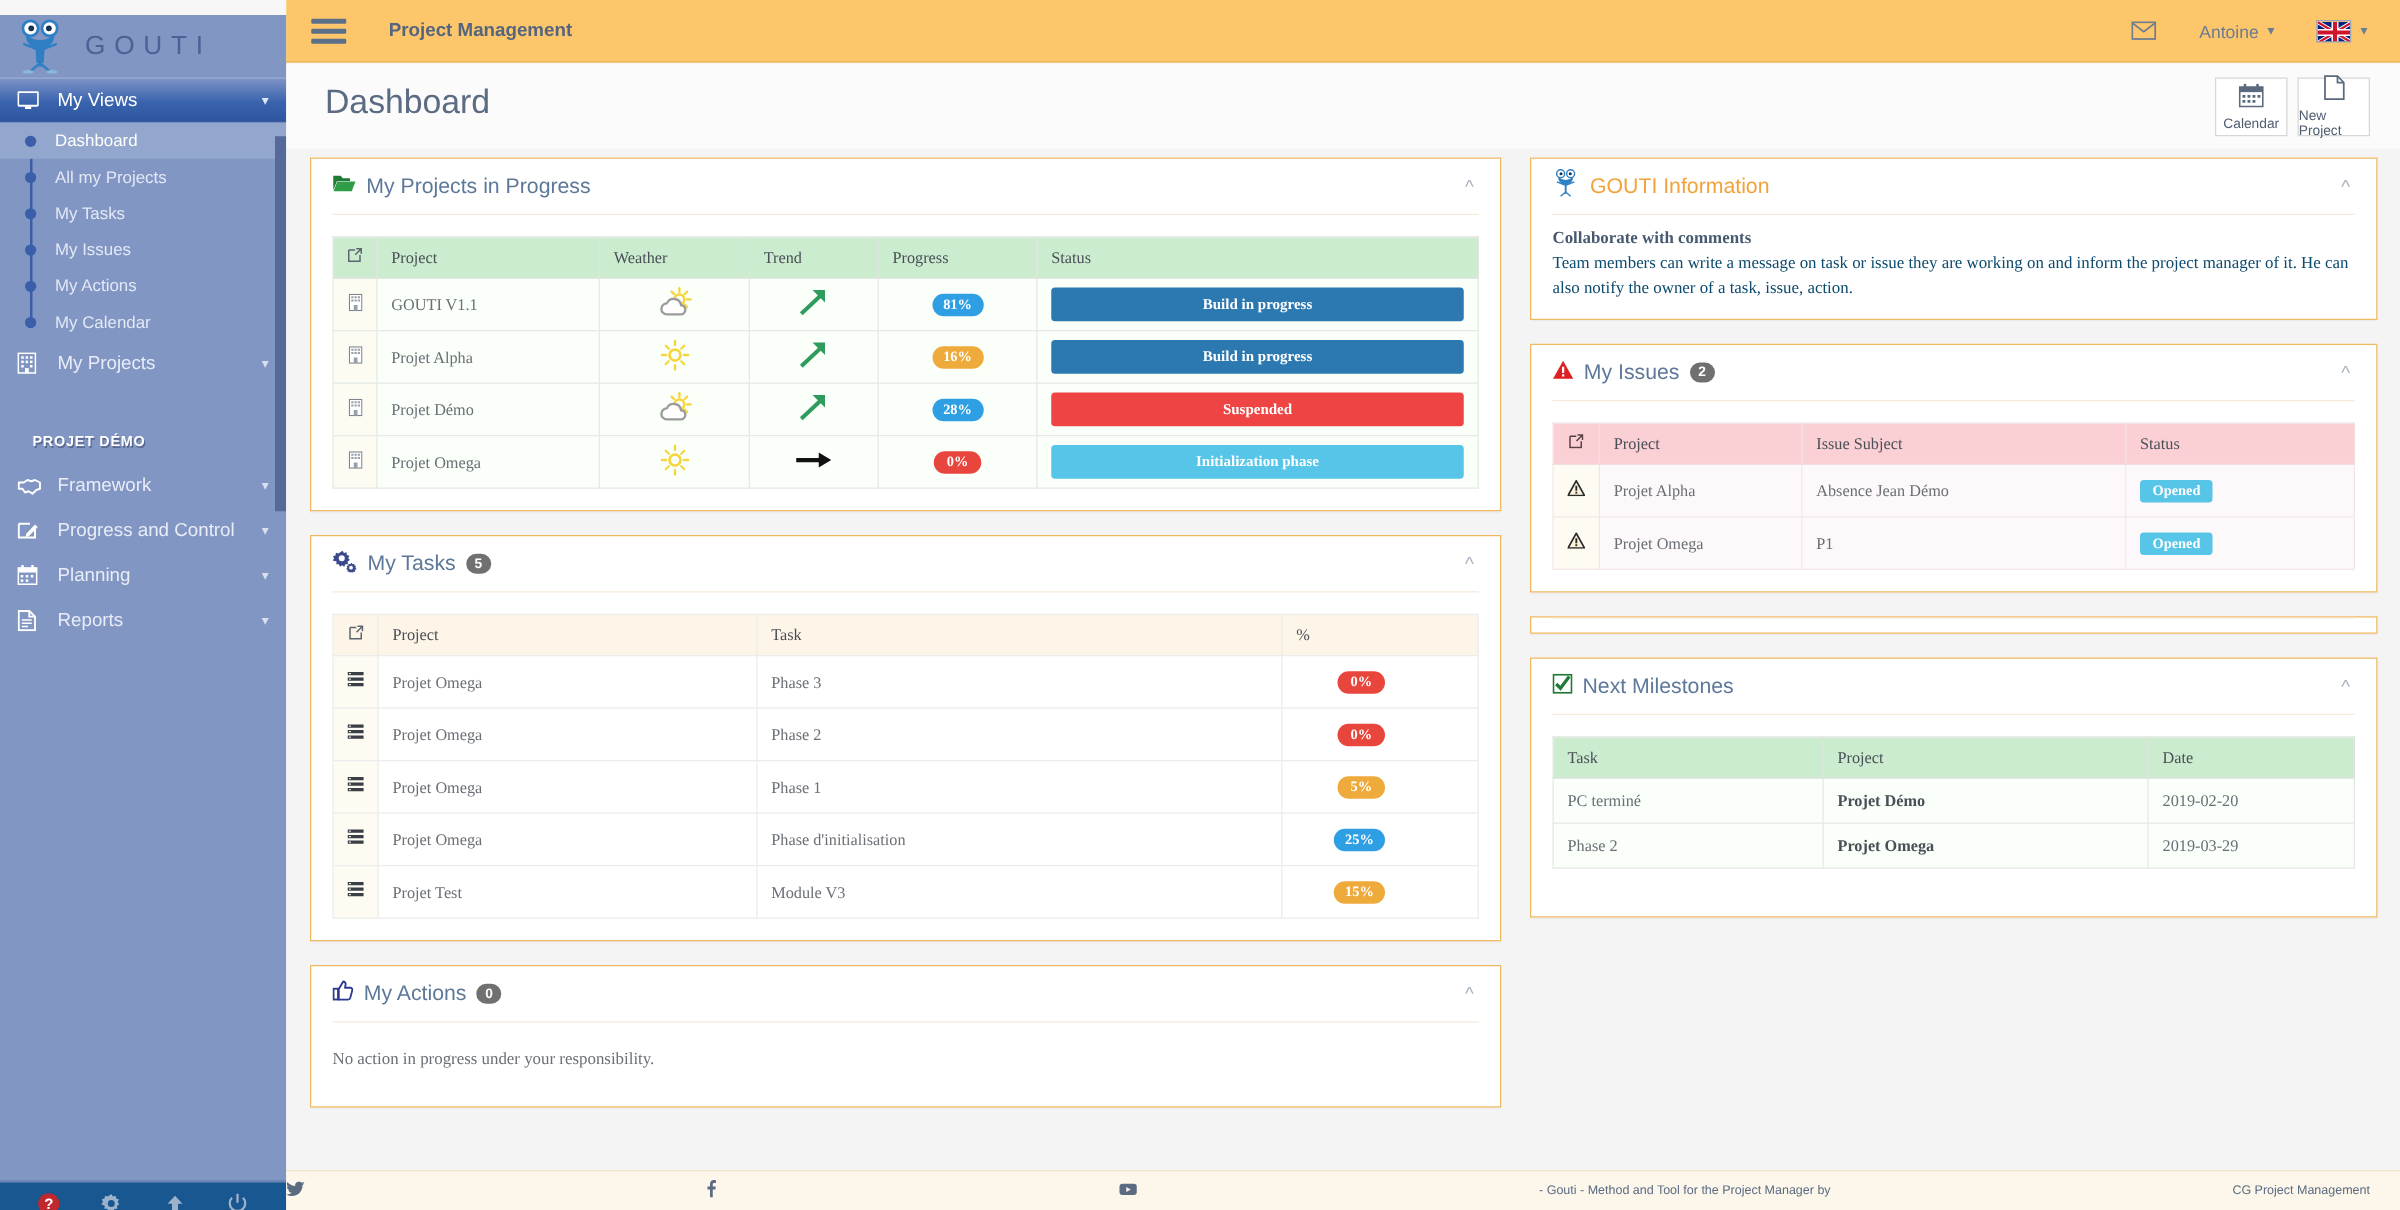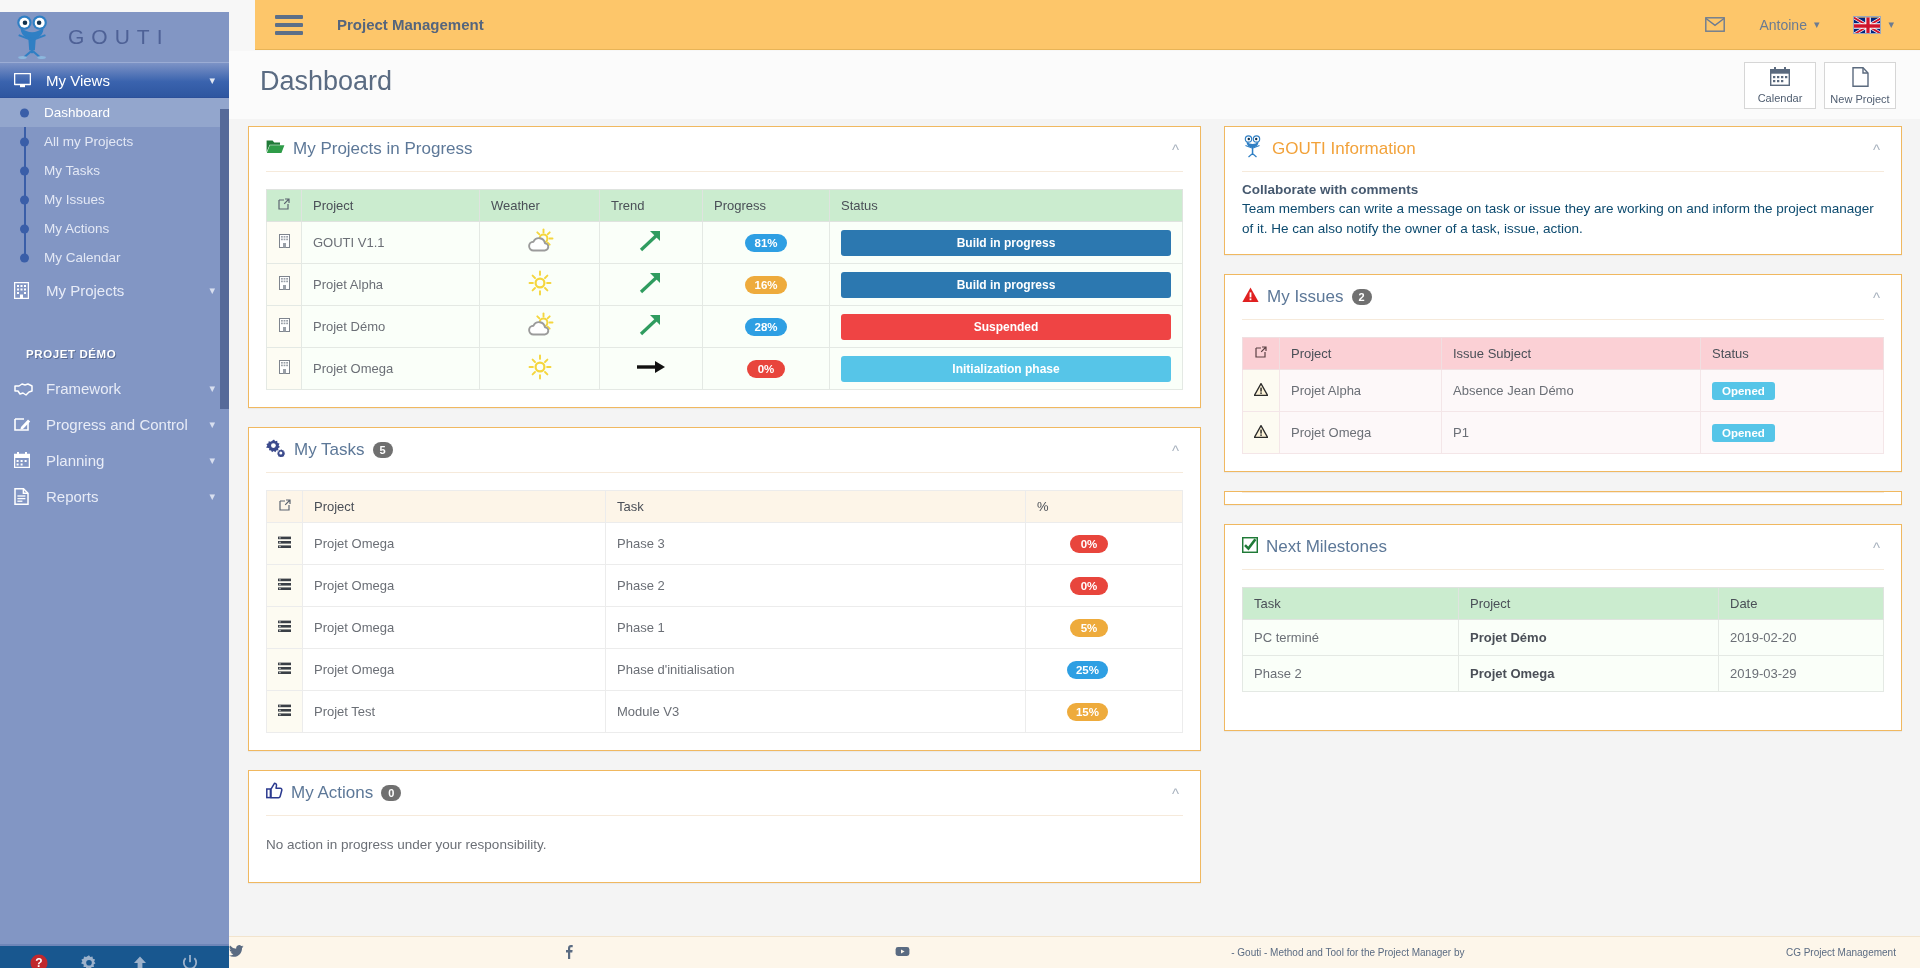--- a/index.html
+++ b/index.html
@@ -75,21 +75,20 @@
     justify-content:space-around; padding:0 14px;
     border-top:2px solid #6f86b8;
   }
   #sidebar-footer .fi { cursor:pointer; display:flex; align-items:center; }
 
   
   #topbar {
     position:absolute; left:229px; top:0; right:0; height:50px;
     background:#fdc66a; display:flex; align-items:center;
     border-bottom:1px solid #e8b457;
-    margin-left:26px;
   }
   #hamburger { margin-left:20px; cursor:pointer; width:28px; }
   #hamburger span {
     display:block; height:4px; background:#5c6f88; border-radius:1px; margin:4px 0;
   }
   #app-title {
     margin-left:34px; font-size:15px; font-weight:bold; color:#55657d;
   }
   #topbar-right {
     margin-left:auto; display:flex; align-items:center; gap:34px; padding-right:26px;
@@ -104,21 +103,21 @@
   #page-head {
     position:absolute; left:229px; top:51px; right:0; height:68px;
     background:#fbfbfb;
   }
   #page-title {
     position:absolute; left:31px; top:15px;
     font-size:27px; color:#5a6b82; font-weight:400;
   }
   #page-actions { position:absolute; right:24px; top:11px; display:flex; gap:8px; }
   .hbtn {
-    width:72px; height:47px; border:1px solid #d6d6d6; background:#fff;
+    width:58px; height:47px; border:1px solid #d6d6d6; background:#fff;
     display:flex; flex-direction:column; align-items:center; justify-content:center;
     gap:2px; cursor:pointer;
   }
   .hbtn .hlbl { font-size:11px; color:#4f5d70; }
 
   
   #content {
     position:absolute; left:229px; top:119px; right:0; bottom:32px;
     background:#f4f4f4; padding:7px 19px 0 19px; overflow:hidden;
   }
@@ -138,21 +137,21 @@
   .panel-title.orange { color:#f2a23a; }
   .badge-count {
     background:#707070; color:#fff; font-size:11px; font-weight:bold;
     border-radius:9px; padding:1px 7px; line-height:14px; min-width:18px;
     text-align:center; display:inline-block;
   }
   .collapse-toggle {
     margin-left:auto; color:#a9b3bf; font-size:15px; cursor:pointer; padding:0 4px;
   }
   .panel-sep { height:1px; background:#f6eadb; margin:0 17px; }
-  .panel-body { padding:17px; }
+  .panel-body { padding:17px;font-family:Liberation Serif, serif; }
 
   table.grid { width:100%; border-collapse:collapse; font-size:13px; }
   table.grid th {
     text-align:left; font-weight:normal; color:#4a4f57;
     padding:8px 11px; font-size:13px;
   }
   table.grid td {
     padding:0 11px; color:#6b6f76; height:42px; vertical-align:middle;
   }
   

